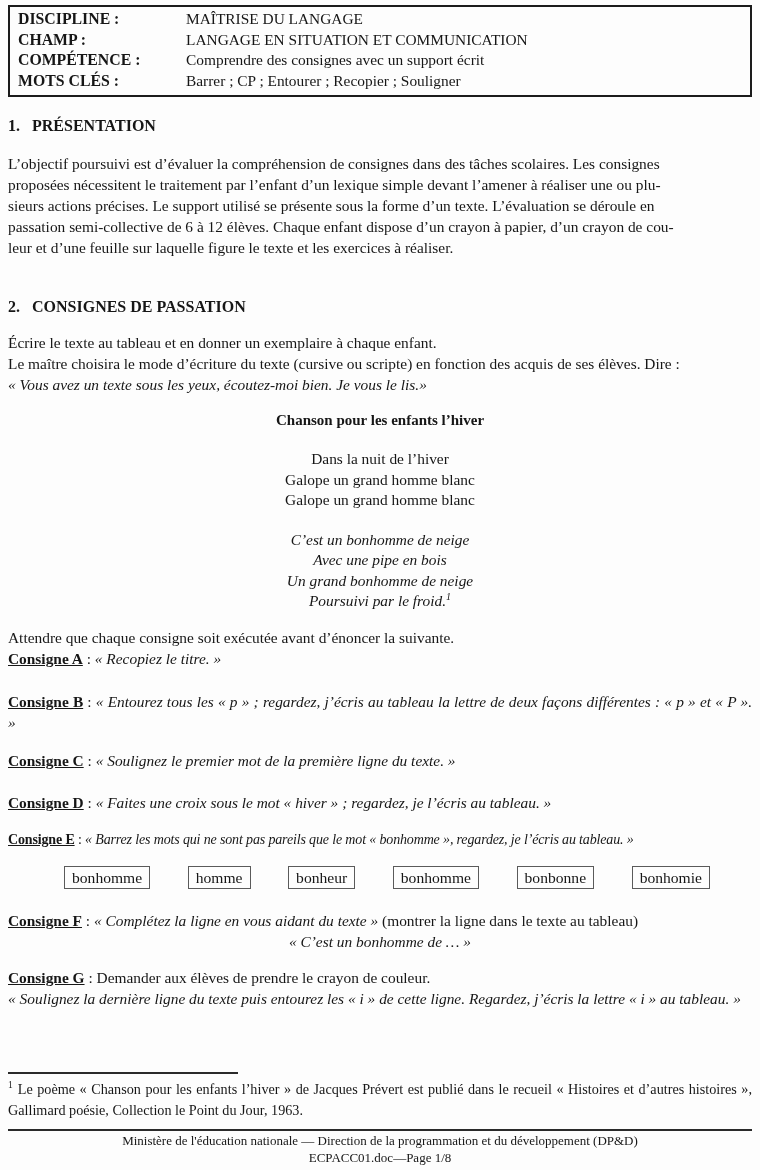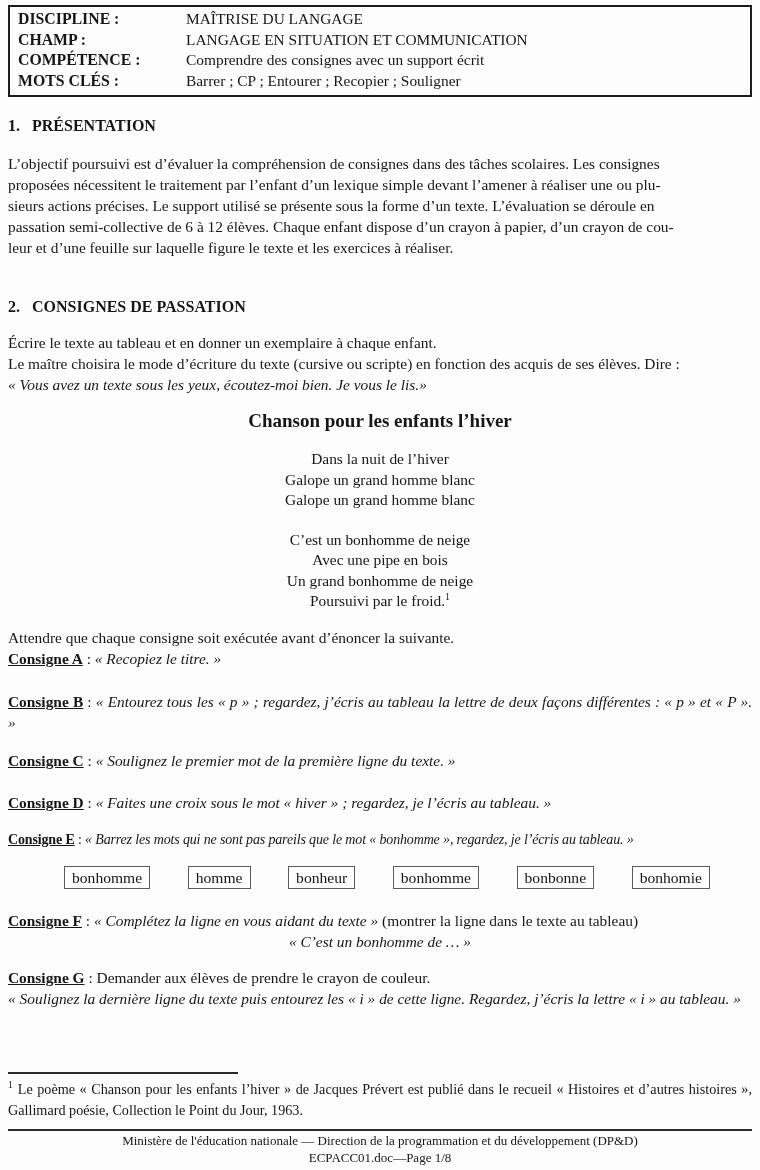--- a/index.html
+++ b/index.html
@@ -30,23 +30,23 @@
   .h1 { margin-top: 18px; }
   .h2 { margin-top: 38px; }
 
   .lines { white-space: pre-line; }
   .para { margin-top: 17px; text-align: justify; }
   .s2block { margin-top: 15px; }
   .italic { font-style: italic; }
 
   
   .poem { text-align: center; }
-  .poem-title { font-weight: 700; font-size: 19px; margin-top: 15px; }
+  .poem-title { font-weight: 700; font-size: 15px; margin-top: 15px; }
   .stanza { margin-top: 18px; line-height: 20.5px; }
-  .stanza2 { margin-top: 19px; }
+  .stanza2 { margin-top: 19px; font-style: italic; }
   sup { font-size: 10px; line-height: 0; }
 
   
   .intro { margin-top: 15px; }
   .consigne { }
   .clabel { font-weight: 700; text-decoration: underline; }
   .cquote { font-style: italic; }
   .mt-b { margin-top: 22px; }
   .mt-c { margin-top: 17px; }
   .mt-d { margin-top: 21px; }

